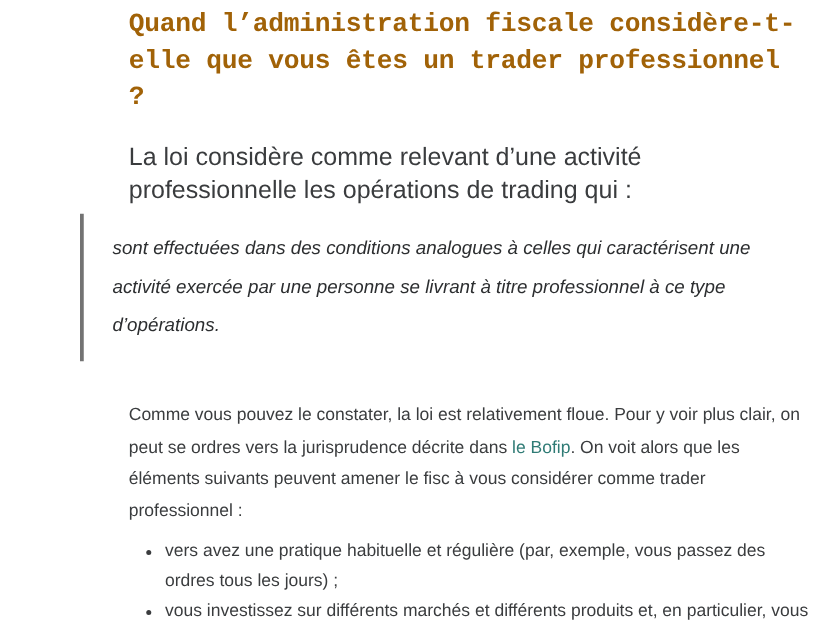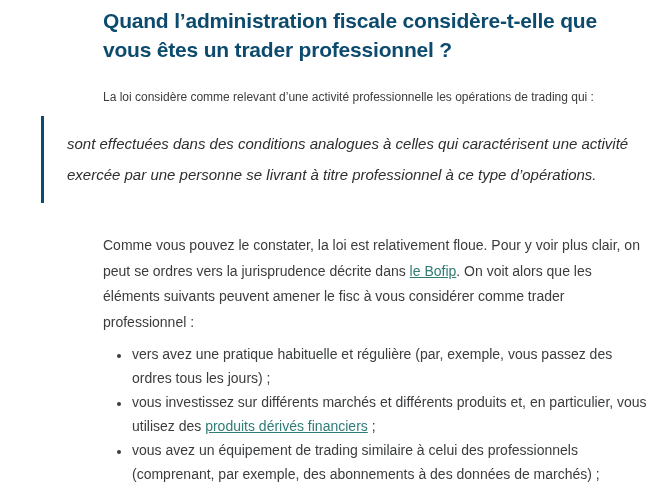--- a/index.html
+++ b/index.html
@@ -12,36 +12,36 @@
     width: 665px;
     height: 499px;
     overflow: hidden;
     background: #ffffff;
     font-family: "Liberation Sans", sans-serif;
     color: #3a3c3e;
   }
   .page-title {
     margin: 6px 18px 0 103px;
     max-width: 552px;
-    font-family: Liberation Sans, sans-serif;
+    font-family: Liberation Mono, monospace;
     font-weight: 700;
     font-size: 21px;
     line-height: 29px;
     letter-spacing: -0.2px;
-    color: #0c4a6e;
+    color: #a16207;
   }
   .intro-paragraph {
     margin: 20px 14px 0 103px;
     max-width: 552px;
-    font-size: 12px;
+    font-size: 20px;
     line-height: 26px;
   }
   .law-quote {
-    margin: 6px 20px 0 41px;
-    border-left: 3px solid #0c4a6e;
+    margin: 6px 20px 0 64px;
+    border-left: 3px solid #737373;
     padding: 12px 0 13px 23px;
   }
   .quote-text {
     margin: 0;
     max-width: 578px;
     font-style: italic;
     font-size: 15px;
     line-height: 31px;
     color: #2c2e30;
   }
@@ -54,21 +54,20 @@
     cursor: pointer;
   }
   .body-paragraph {
     margin: 30px 14px 0 103px;
     max-width: 550px;
     font-size: 14px;
     line-height: 25.5px;
   }
   .inline-link {
     color: #2f7b75;
-    text-decoration: underline;
     cursor: pointer;
   }
   .criteria-list {
     margin: 7px 14px 0 103px;
     padding-left: 28px;
     max-width: 520px;
     font-size: 14px;
     line-height: 24px;
     list-style: disc outside;
   }

